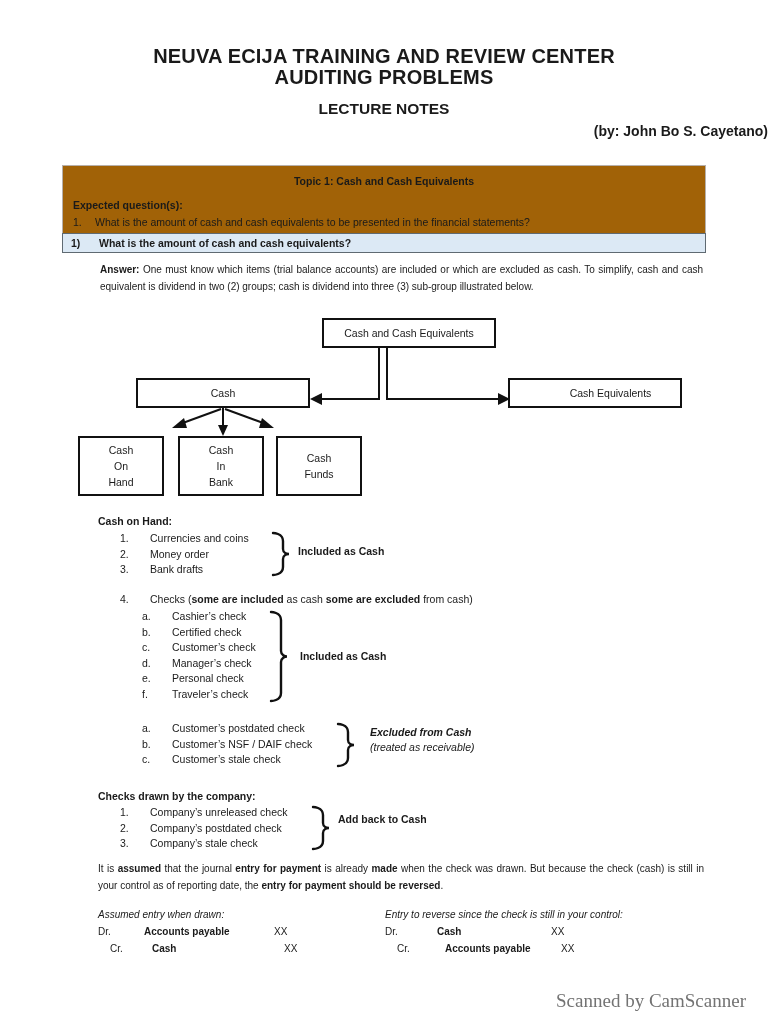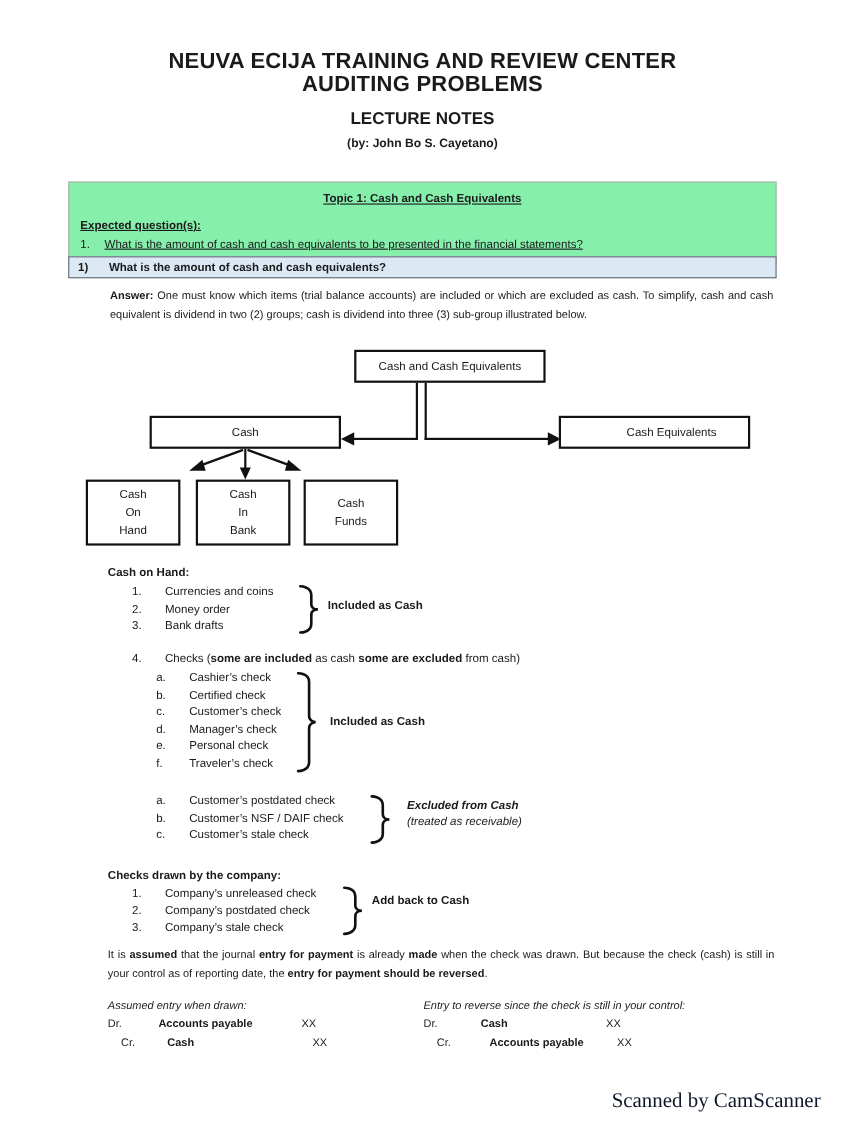--- a/index.html
+++ b/index.html
@@ -20,28 +20,27 @@
     inset: 0;
     background: #ffffff;
   }
 
   
   .doc-header { position: absolute; left: 0; right: 0; top: 46px; text-align: center; }
   .hdr-line1, .hdr-line2 {
     font-size: 20px; font-weight: bold; letter-spacing: .2px; line-height: 21px;
   }
   .hdr-line3 { font-size: 15.5px; font-weight: bold; margin-top: 10px; line-height: 22px; }
-  .hdr-byline { font-size: 11px; font-weight: bold; margin-top: 4px; line-height: 14px; }
+  .hdr-byline { font-size: 14px; font-weight: bold; margin-top: 4px; line-height: 14px; text-align: right; }
 
   
   .topic-banner {
     position: absolute; left: 62px; top: 165px; width: 644px;
-    background: #86efac; border: 1px solid #b7b0ab; box-sizing: border-box;
+    background: #a16207; border: 1px solid #b7b0ab; box-sizing: border-box;
     padding: 7px 10px 9px 10px;
-    text-decoration: underline;
   }
   .topic-title { text-align: center; font-size: 10.5px; font-weight: bold; line-height: 16px; }
   .topic-sub { font-size: 10.5px; font-weight: bold; margin-top: 9px; line-height: 15px; }
   .topic-q { font-size: 10.5px; margin-top: 2px; margin-left: 22px; line-height: 15px; position: relative; }
   .topic-q .num { position: absolute; left: -22px; top: 0; }
 
   
   .q-bar {
     position: absolute; left: 62px; top: 233px; width: 644px; height: 20px;
     background: #dce9f5; border: 1px solid #5f6a72; box-sizing: border-box;
@@ -111,21 +110,21 @@
   #je-left  .je-row.r2 .c2 { left: 54px; }
   #je-left  .je-row.r2 .c3 { left: 186px; }
   #je-right .c2 { left: 52px; }
   #je-right .c3 { left: 166px; }
   #je-right .je-row.r2 .c2 { left: 60px; }
   #je-right .je-row.r2 .c3 { left: 176px; }
 
   
   .footer {
     position: absolute; right: 22px; bottom: 12px;
-    font-family: "Liberation Serif", serif; font-size: 19px; color: #0f172a;
+    font-family: "Liberation Serif", serif; font-size: 19px; color: #737373;
   }
 </style>
 </head>
 <body>
 
 <div class="page">
 
   <div class="doc-header">
     <div class="hdr-line1">NEUVA ECIJA TRAINING AND REVIEW CENTER</div>
     <div class="hdr-line2">AUDITING PROBLEMS</div>

